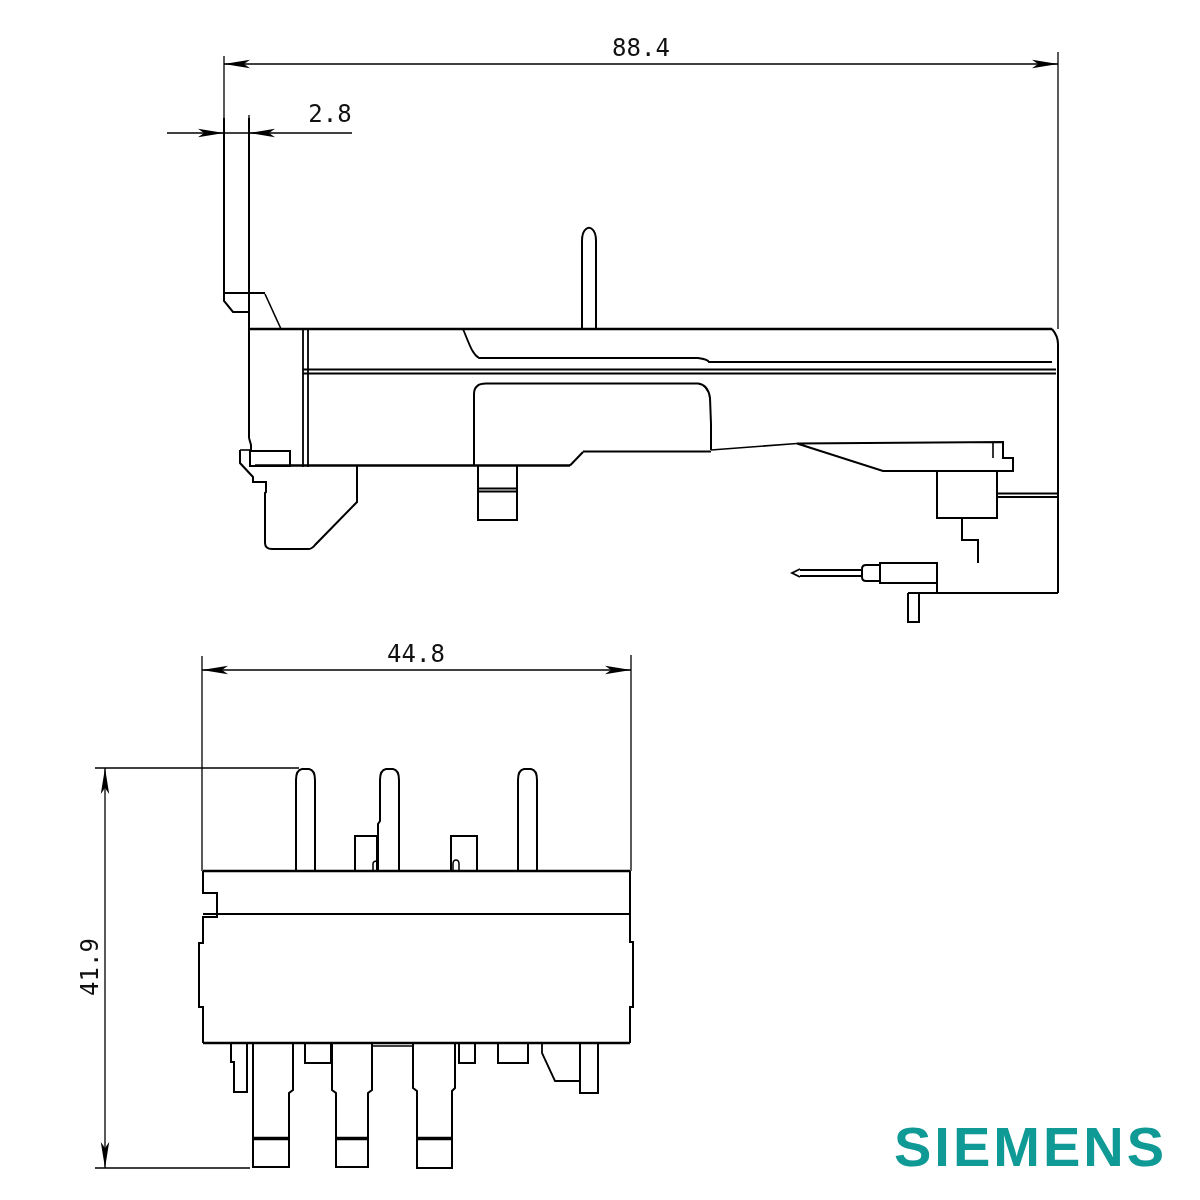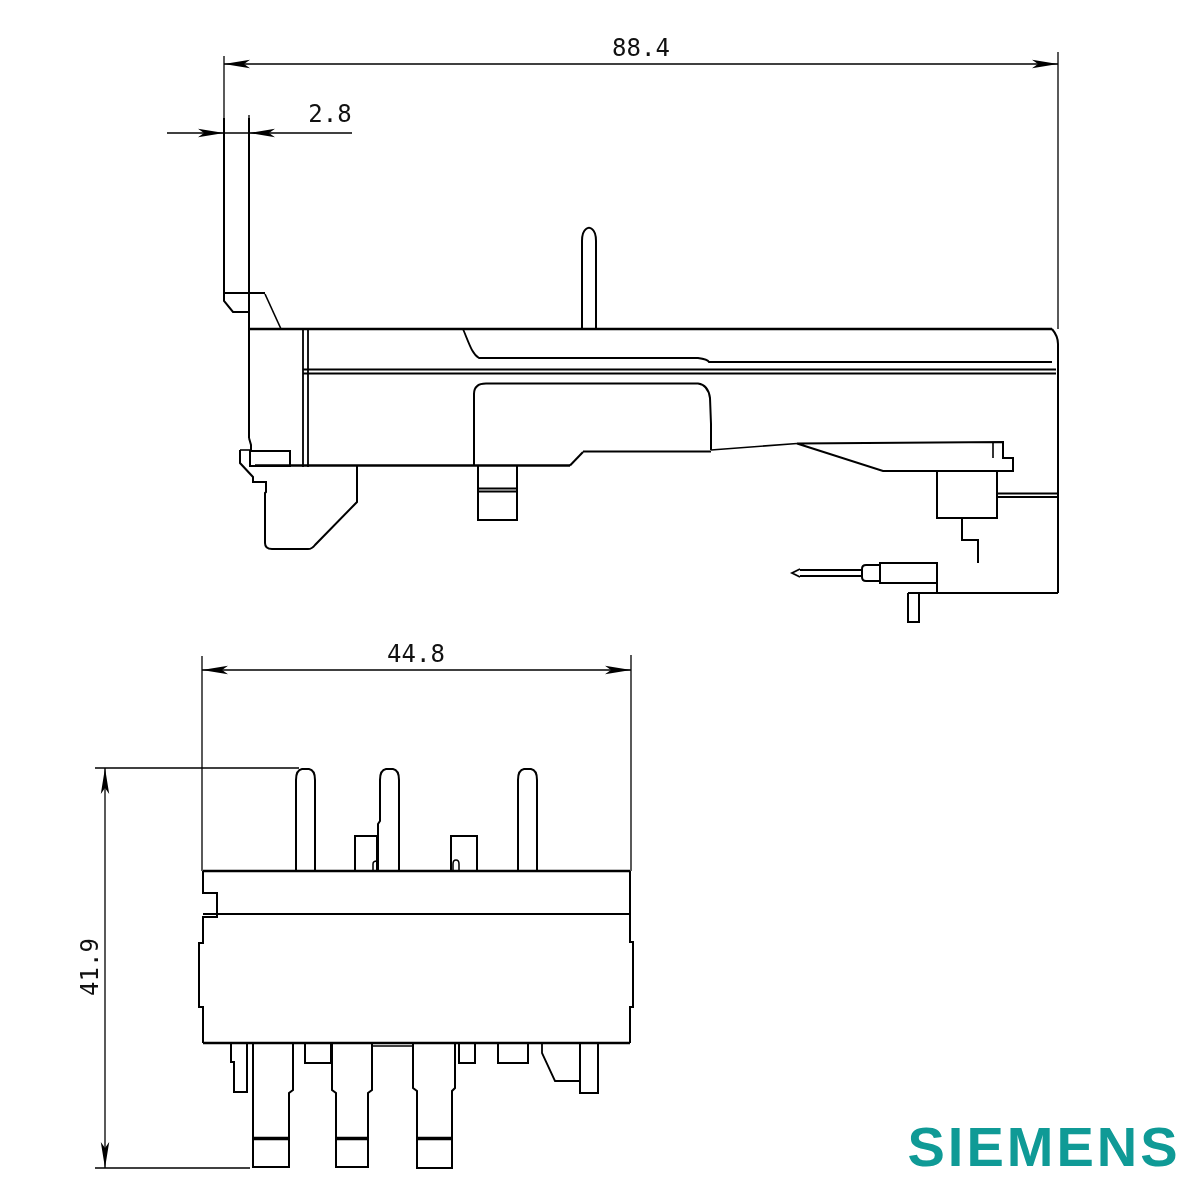--- a/index.html
+++ b/index.html
@@ -2,21 +2,21 @@
 <html><head>
 <meta charset="utf-8">
 <style>
   html,body{margin:0;padding:0;background:#fff;}
   .canvas{position:relative;width:1200px;height:1200px;background:#ffffff;overflow:hidden;
           font-family:"Liberation Sans",sans-serif;}
   .canvas svg{position:absolute;left:0;top:0;}
   .brand{position:absolute;left:894px;top:1119px;width:300px;
          font-family:"Liberation Sans",sans-serif;font-weight:bold;
          font-size:56px;line-height:1;letter-spacing:3px;color:#0F9A96;
-         user-select:none;text-align:center;}
+         user-select:none;}
   .dim-text{font-family:"DejaVu Sans Mono","Liberation Mono",monospace;
             font-size:24px;fill:#111111;}
 </style>
 </head>
 <body>
 
 <div class="canvas">
 
 <svg width="1200" height="1200" viewBox="0 0 1200 1200">
 

